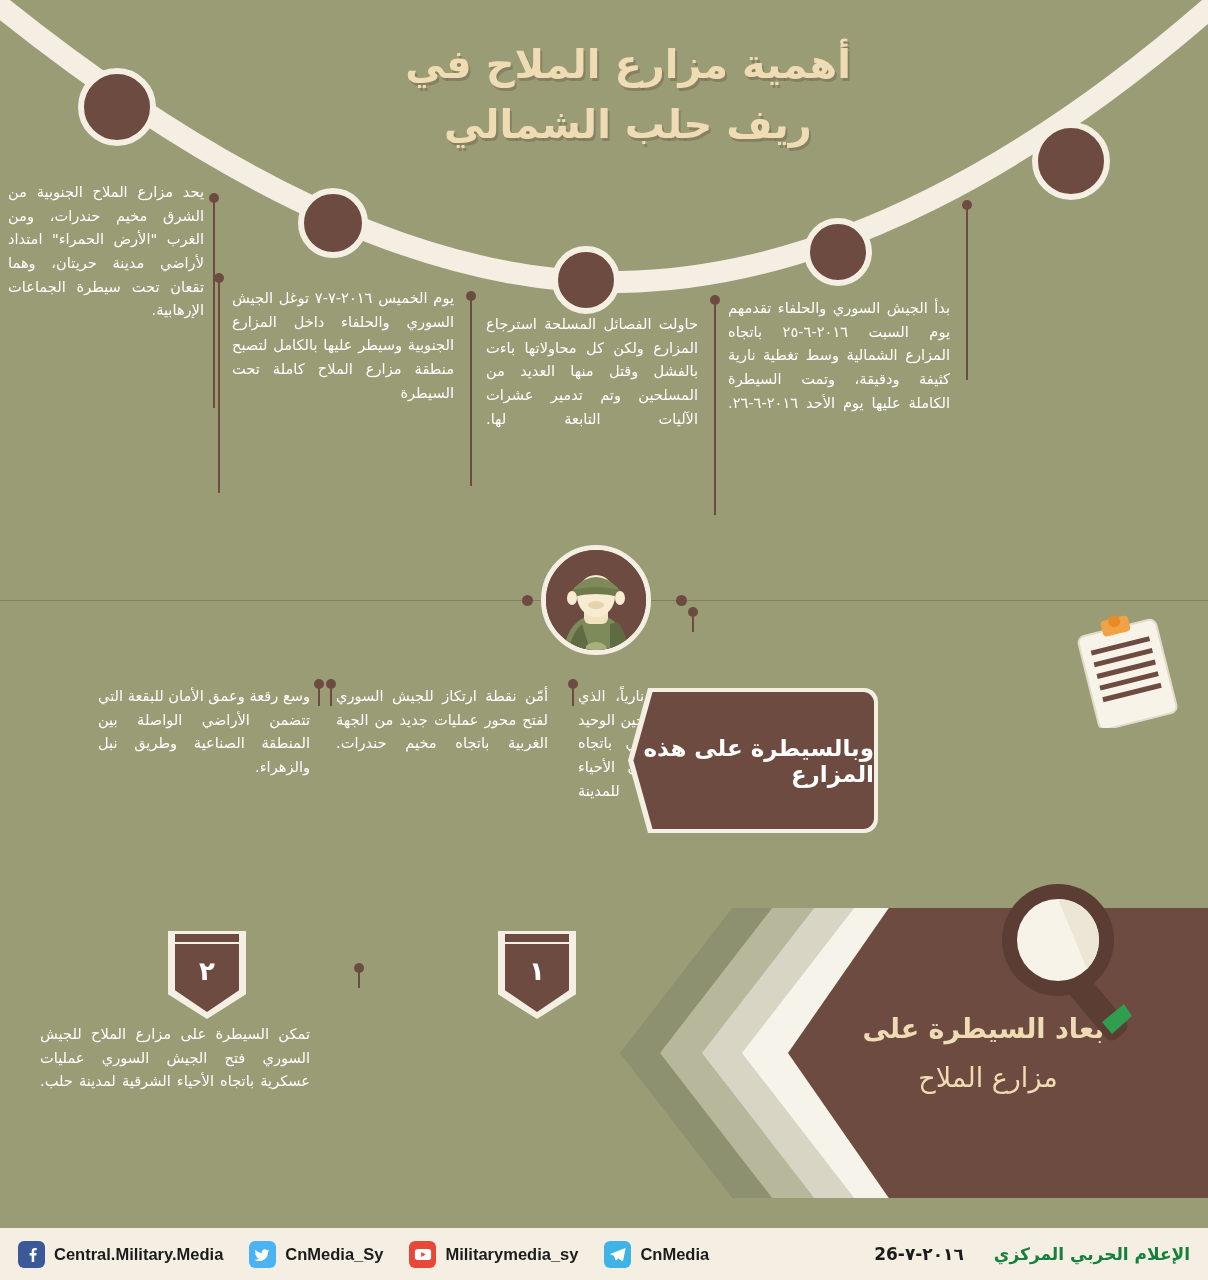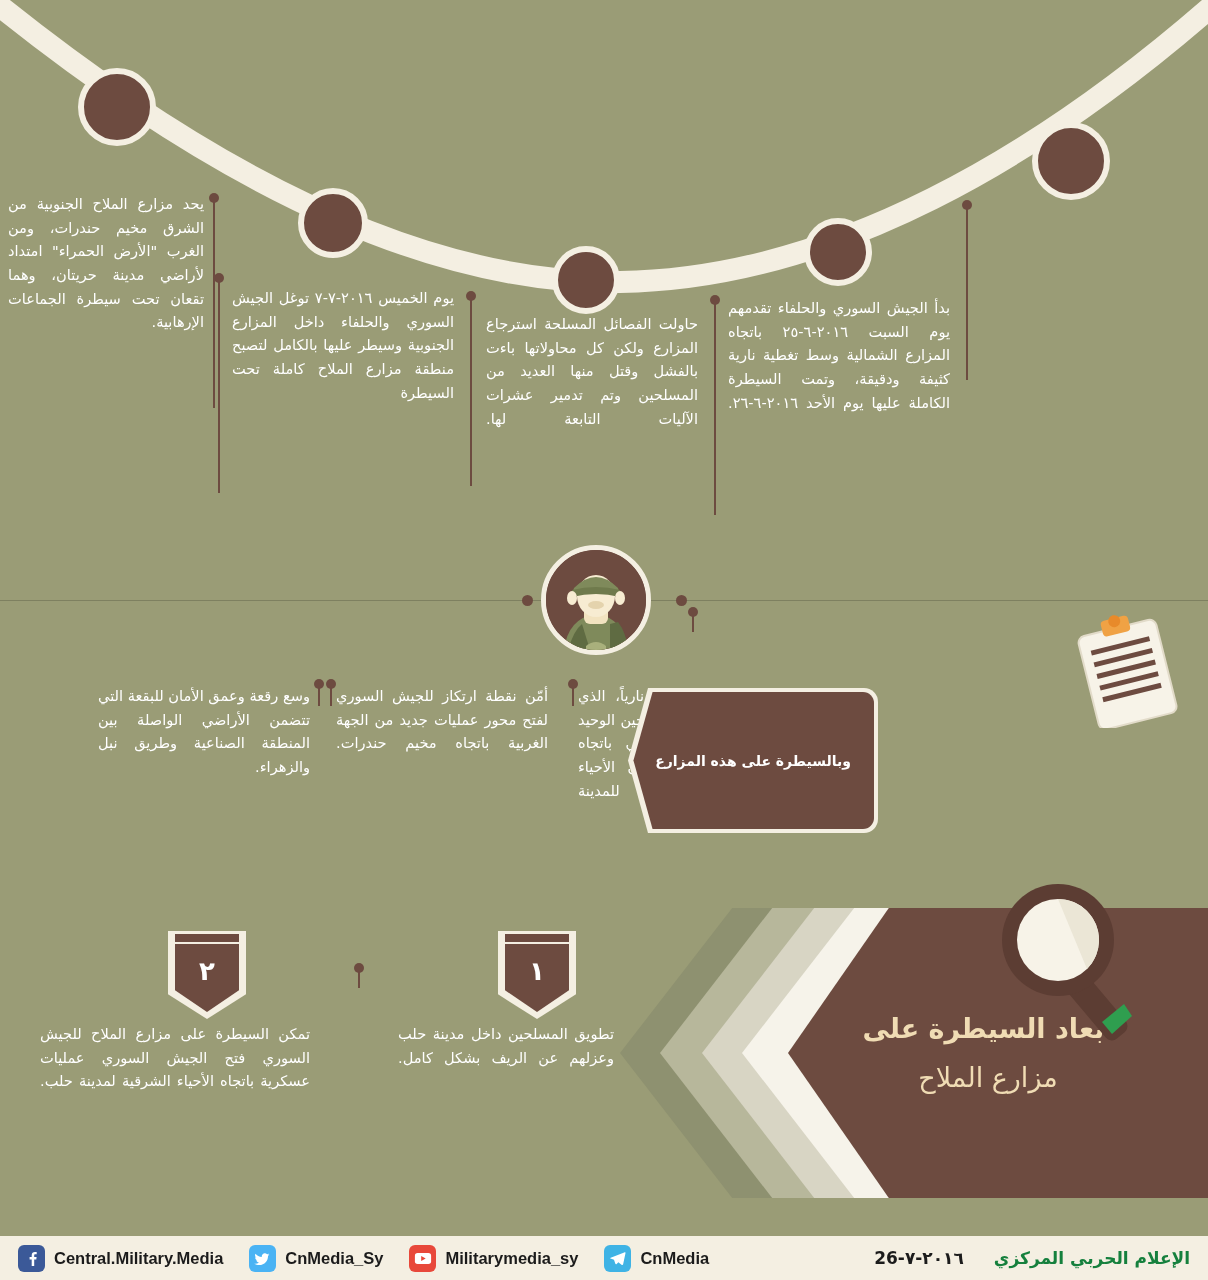--- a/index.html
+++ b/index.html
@@ -81,21 +81,21 @@
     border-radius: 14px;
   }
   .pennant-in {
     position: absolute; left: 4px; right: 4px; top: 4px; bottom: 4px;
     background: #6d4b40;
     clip-path: polygon(100% 0, 8.5% 0, 0.6% 50%, 8.5% 100%, 100% 100%);
     border-radius: 11px;
     display: flex; flex-direction: column;
     align-items: center; justify-content: center; gap: 12px;
   }
-  .banner1-l1 { color: #ffffff; font-size: 14px; font-weight: bold; direction: rtl; }
+  .banner1-l1 { color: #ffffff; font-size: 23px; font-weight: bold; direction: rtl; }
   .banner1-l2 { color: #f0dcb4; font-size: 30px; font-weight: bold; direction: rtl; }
 
   
   .clipboard { position: absolute; left: 1072px; top: 608px; width: 115px; height: 120px; }
 
   
   .banner2 { position: absolute; left: 620px; top: 908px; width: 588px; height: 290px; }
   .chev {
     position: absolute; top: 0; height: 290px;
     clip-path: polygon(34% 0, 100% 0, 100% 100%, 34% 100%, 0 50%);
@@ -132,21 +132,21 @@
   }
   .badge .num { color: #ffffff; font-size: 26px; font-weight: bold; }
 
   .item-text {
     position: absolute; color: #ffffff; font-size: 14.6px; line-height: 1.62;
     text-align: justify; text-align-last: justify; direction: rtl;
   }
 
   
   .footer {
-    position: absolute; left: 0; bottom: 0; width: 1208px; height: 44px;
+    position: absolute; left: 0; bottom: 0; width: 1208px; height: 52px;
     background: #f4efe2; display: flex; align-items: center;
     direction: ltr; padding: 0 18px;
   }
   .social { display: flex; align-items: center; gap: 9px; margin-right: 26px; }
   .sicon { width: 27px; height: 27px; border-radius: 6px; display: flex; align-items: center; justify-content: center; }
   .sicon.fb { background: #3b5998; }
   .sicon.tw { background: #4ab3f4; }
   .sicon.yt { background: #e8483a; }
   .sicon.tg { background: #3fb3e5; }
   .shandle { font-size: 16.5px; font-weight: bold; color: #1b1b1b; font-family: "Liberation Sans", sans-serif; }
@@ -162,31 +162,35 @@
   <svg class="curve-svg" viewBox="0 0 1208 320" preserveAspectRatio="none">
     <path d="M -20 -10 C 200 170, 420 285, 620 282 C 830 279, 1040 160, 1230 -10" fill="none" stroke="#f4efe2" stroke-width="22" stroke-linecap="round"></path>
   </svg>
 
   <div class="node" style="left:78px;  top:68px;  width:78px;  height:78px;"></div>
   <div class="node" style="left:298px; top:188px; width:70px;  height:70px;"></div>
   <div class="node" style="left:552px; top:246px; width:68px;  height:68px;"></div>
   <div class="node" style="left:804px; top:218px; width:68px;  height:68px;"></div>
   <div class="node" style="left:1032px;top:122px; width:78px;  height:78px;"></div>
 
+  <div class="title">
+    <span>أهمية مزارع الملاح في</span>
+    <span class="l2">ريف حلب الشمالي</span>
+  </div>
 
   <div class="stem" style="left:966px; top:205px; height:175px;"></div>
   <div class="stem" style="left:714px; top:300px; height:215px;"></div>
   <div class="stem" style="left:470px; top:296px; height:190px;"></div>
   <div class="stem" style="left:218px; top:278px; height:215px;"></div>
   <div class="stem" style="left:213px; top:198px; height:210px;"></div>
 
   <div class="tl-block" style="left:728px; top:296px; width:222px;">بدأ الجيش السوري والحلفاء تقدمهم يوم السبت ٢٠١٦-٦-٢٥ باتجاه المزارع الشمالية وسط تغطية نارية كثيفة ودقيقة، وتمت السيطرة الكاملة عليها يوم الأحد ٢٠١٦-٦-٢٦.</div>
   <div class="tl-block" style="left:486px; top:312px; width:212px;">حاولت الفصائل المسلحة استرجاع المزارع ولكن كل محاولاتها باءت بالفشل وقتل منها العديد من المسلحين وتم تدمير عشرات الآليات التابعة لها.</div>
   <div class="tl-block" style="left:232px; top:286px; width:222px;">يوم الخميس ٢٠١٦-٧-٧ توغل الجيش السوري والحلفاء داخل المزارع الجنوبية وسيطر عليها بالكامل لتصبح منطقة مزارع الملاح كاملة تحت السيطرة</div>
-  <div class="tl-block" style="left:8px;   top:192px; width:196px;">يحد مزارع الملاح الجنوبية من الشرق مخيم حندرات، ومن الغرب "الأرض الحمراء" امتداد لأراضي مدينة حريتان، وهما تقعان تحت سيطرة الجماعات الإرهابية.</div>
+  <div class="tl-block" style="left:8px;   top:180px; width:196px;">يحد مزارع الملاح الجنوبية من الشرق مخيم حندرات، ومن الغرب "الأرض الحمراء" امتداد لأراضي مدينة حريتان، وهما تقعان تحت سيطرة الجماعات الإرهابية.</div>
 
   <div class="divider"></div>
   <div class="div-dot" style="left:522px;"></div>
   <div class="div-dot" style="left:676px;"></div>
 
   <div class="avatar">
     <svg viewBox="0 0 100 100" width="100" height="100">
       <rect width="100" height="100" fill="#6d4b40"></rect>
       <path d="M18 100 q4 -32 32 -36 q28 4 32 36 z" fill="#7f8a5b"></path>
       <path d="M22 100 q6 -20 14 -26 l8 26 z" fill="#5f6b42"></path>
@@ -261,21 +265,20 @@
   <div class="badge" style="left:168px; top:931px;">
     <div class="shield"></div>
     <div class="cap"></div>
     <div class="shield-in">
       <span class="num">٢</span>
     </div>
   </div>
 
   <div class="stem" style="left:358px; top:968px; height:20px;"></div>
 
-  <div class="item-text" style="left:398px; top:1022px; width:216px;">تطويق المسلحين داخل مدينة حلب وعزلهم عن الريف بشكل كامل.</div>
   <div class="item-text" style="left:40px;  top:1022px; width:270px;">تمكن السيطرة على مزارع الملاح للجيش السوري فتح الجيش السوري عمليات عسكرية باتجاه الأحياء الشرقية لمدينة حلب.</div>
 
   <div class="footer">
     <div class="social">
       <span class="sicon fb">
         <svg width="16" height="16" viewBox="0 0 16 16">
             <path d="M10.2 16V9.6h2.1l.3-2.5h-2.4V5.5c0-.7.2-1.2 1.2-1.2h1.3V2.1C12.4 2 11.7 2 10.9 2 9 2 7.7 3.1 7.7 5.2v1.9H5.6v2.5h2.1V16z" fill="#fff"></path>
           </svg>
       </span>
       <span class="shandle">Central.Military.Media</span>

